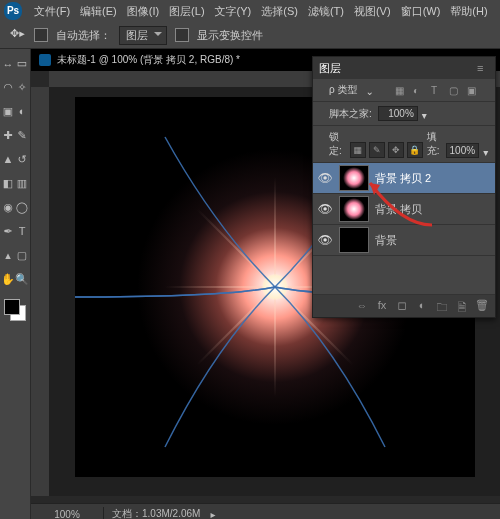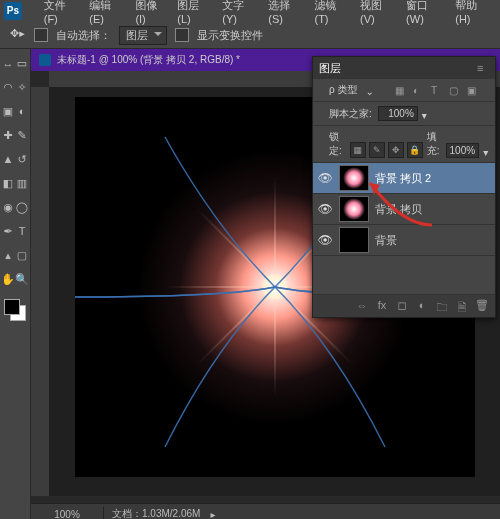--- a/index.html
+++ b/index.html
@@ -1,33 +1,33 @@
 <!DOCTYPE html>
 <html><head>
 <meta charset="utf-8">
 <style>
   body{margin:0;background:#535353;font-family:"Microsoft YaHei",Arial,sans-serif;font-size:11px;color:#ccc;width:500px;height:519px;overflow:hidden;position:relative}
   .menubar{background:#454545;height:22px;display:flex;align-items:center;padding:0 4px;gap:2px}
-  .ps-icon{width:18px;height:18px;background:#0b5a92;border-radius:3px;color:#fff;text-align:center;line-height:18px;font-size:10px;font-weight:bold;margin-right:16px}
+  .ps-icon{width:18px;height:18px;background:#0b5a92;border-radius:8px;color:#fff;text-align:center;line-height:18px;font-size:10px;font-weight:bold;margin-right:6px}
   .menu-item{color:#ccc;padding:0 4px;cursor:pointer}
   .optbar{background:#454545;height:26px;display:flex;align-items:center;padding:0 10px;gap:8px;border-bottom:1px solid #2a2a2a}
   .move-icon{width:16px;height:16px;color:#ccc}
   .chk{width:12px;height:12px;border:1px solid #888;background:#333}
   .dropdown{background:#3a3a3a;border:1px solid #222;padding:1px 18px 1px 6px;position:relative}
   .dropdown::after{content:"";position:absolute;right:4px;top:5px;border:4px solid transparent;border-top-color:#aaa}
   .workspace{display:flex;height:475px}
   .toolbox{width:30px;background:#454545;display:flex;flex-direction:column;align-items:center;padding:4px 0;gap:4px;border-right:1px solid #2a2a2a}
   .tool{width:22px;height:20px;display:flex;align-items:center;justify-content:center;color:#bbb;border-radius:2px;cursor:pointer}
   .toolpair{display:flex;gap:2px}
   .toolpair .tool{width:12px;height:20px}
   .swatch{width:22px;height:22px;position:relative;margin-top:6px}
   .swatch .fg{position:absolute;width:14px;height:14px;background:#000;border:1px solid #aaa;left:0;top:0}
   .swatch .bg{position:absolute;width:14px;height:14px;background:#fff;border:1px solid #aaa;right:0;bottom:0}
   .stage{flex:1;position:relative;background:#282828}
-  .tab{height:22px;background:#4c1d95;display:flex;align-items:center;padding:0 8px;font-size:10px;color:#ccc}
+  .tab{height:22px;background:#000000;display:flex;align-items:center;padding:0 8px;font-size:10px;color:#ccc}
   .tab .ps{width:12px;height:12px;background:#0b5a92;border-radius:2px;margin-right:6px}
   .rulers{position:absolute;background:#3c3c3c}
   .ruler-h{left:18px;right:0;top:22px;height:16px;border-bottom:1px solid #222}
   .ruler-v{top:38px;left:0;width:18px;bottom:28px;border-right:1px solid #222}
   .canvas-wrap{position:absolute;left:18px;right:0;top:38px;bottom:28px;overflow:hidden;background:#202020}
   .canvas{position:relative;margin:10px auto;width:400px;height:380px;background:#000;overflow:hidden}
   .flare{position:absolute;left:50%;top:50%;width:300px;height:300px;transform:translate(-50%,-50%);background:radial-gradient(circle,#fff 0%,#ffe0d8 6%,#ff9a8a 15%,rgba(255,120,110,.45) 28%,rgba(120,60,70,.2) 45%,transparent 65%)}
   .core{position:absolute;left:50%;top:50%;width:26px;height:26px;transform:translate(-50%,-50%);background:radial-gradient(circle,#fff,#fff0d0 60%,transparent 75%);border-radius:50%}
   .ray{position:absolute;left:50%;top:50%;width:220px;height:2px;background:linear-gradient(90deg,transparent,#ffd3bd,transparent);transform-origin:center;opacity:.5}
   .r1{transform:translate(-50%,-50%) rotate(0deg)}

